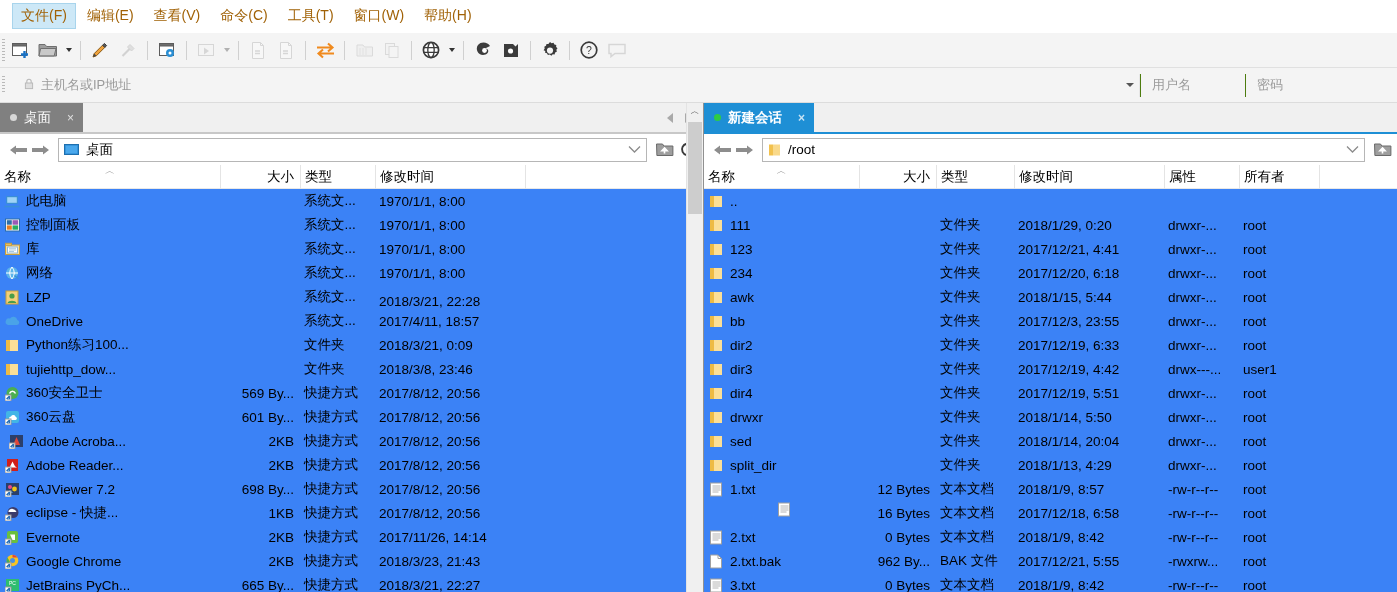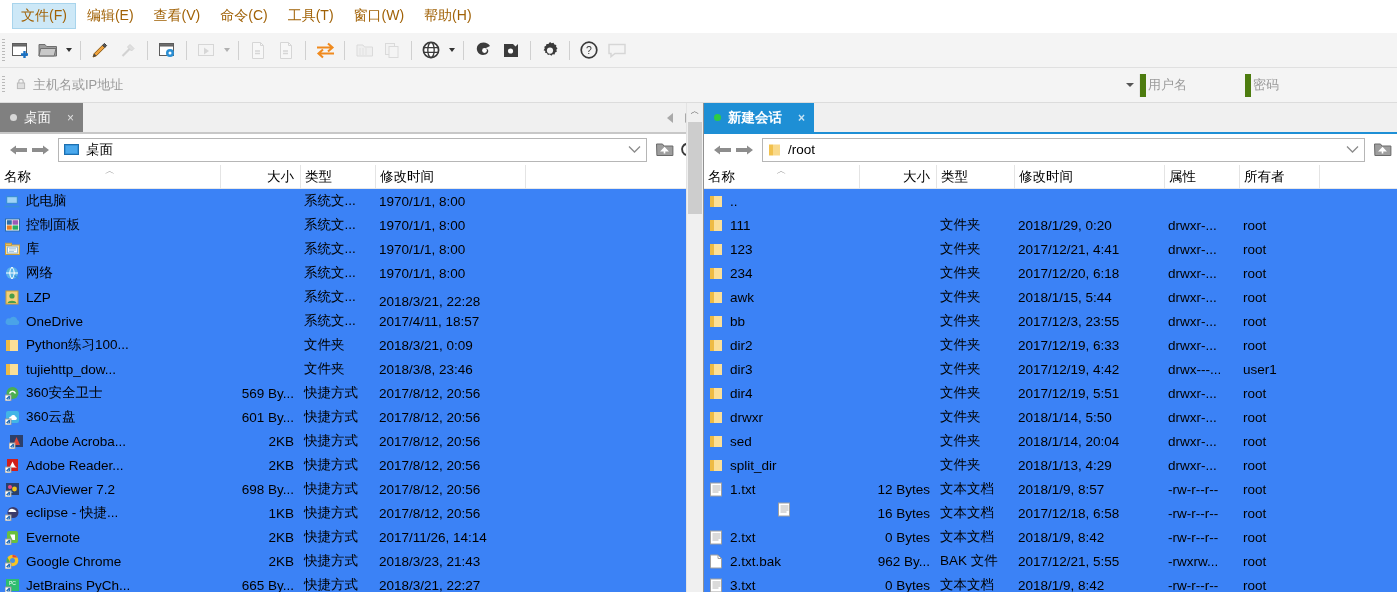--- a/index.html
+++ b/index.html
@@ -79,37 +79,37 @@
     position: relative;
   }
   .connbar:before {
     content:""; position:absolute; left:2px; top:8px; bottom:8px; width:3px;
     background-image: repeating-linear-gradient(to bottom, #b9b9b9 0 1px, transparent 1px 3px);
   }
   .host-field {
     flex: 0 0 1140px;
     height: 23px;
     display: flex; align-items: center;
-    padding-left: 16px;
+    padding-left: 24px;
     border-right: 1px solid #e6e6e6;
   }
   .host-lock { margin-right:7px; opacity:.55; }
   .ph { color: #9a9a9a; font-size: 13px; }
   .host-caret {
     width: 18px; height: 22px; display:flex; align-items:center; justify-content:center;
   }
   .host-caret:after {
     content:""; border-left:4px solid transparent; border-right:4px solid transparent;
     border-top:4.5px solid #555;
   }
   .cred {
     height: 23px;
     display:flex; align-items:center;
-    padding: 0 2px;
-    border-left: 6px solid #4d7c0f;
+    padding: 0 11px;
+    border-left: 1px solid #4d7c0f;
     background: #f4f4f4;
   }
   .cred.user { flex: 0 0 105px; }
   .cred.pass { flex: 0 0 auto; width: 100px; }
 
   
   .panes { position:absolute; left:0; top:103px; right:0; bottom:0; display:flex; }
   .pane { position: relative; display:flex; flex-direction:column; }
   .pane-left { width: 704px; background:#fff; border-right:1px solid #909090; }
   .pane-right { flex:1; background:#fff; }

